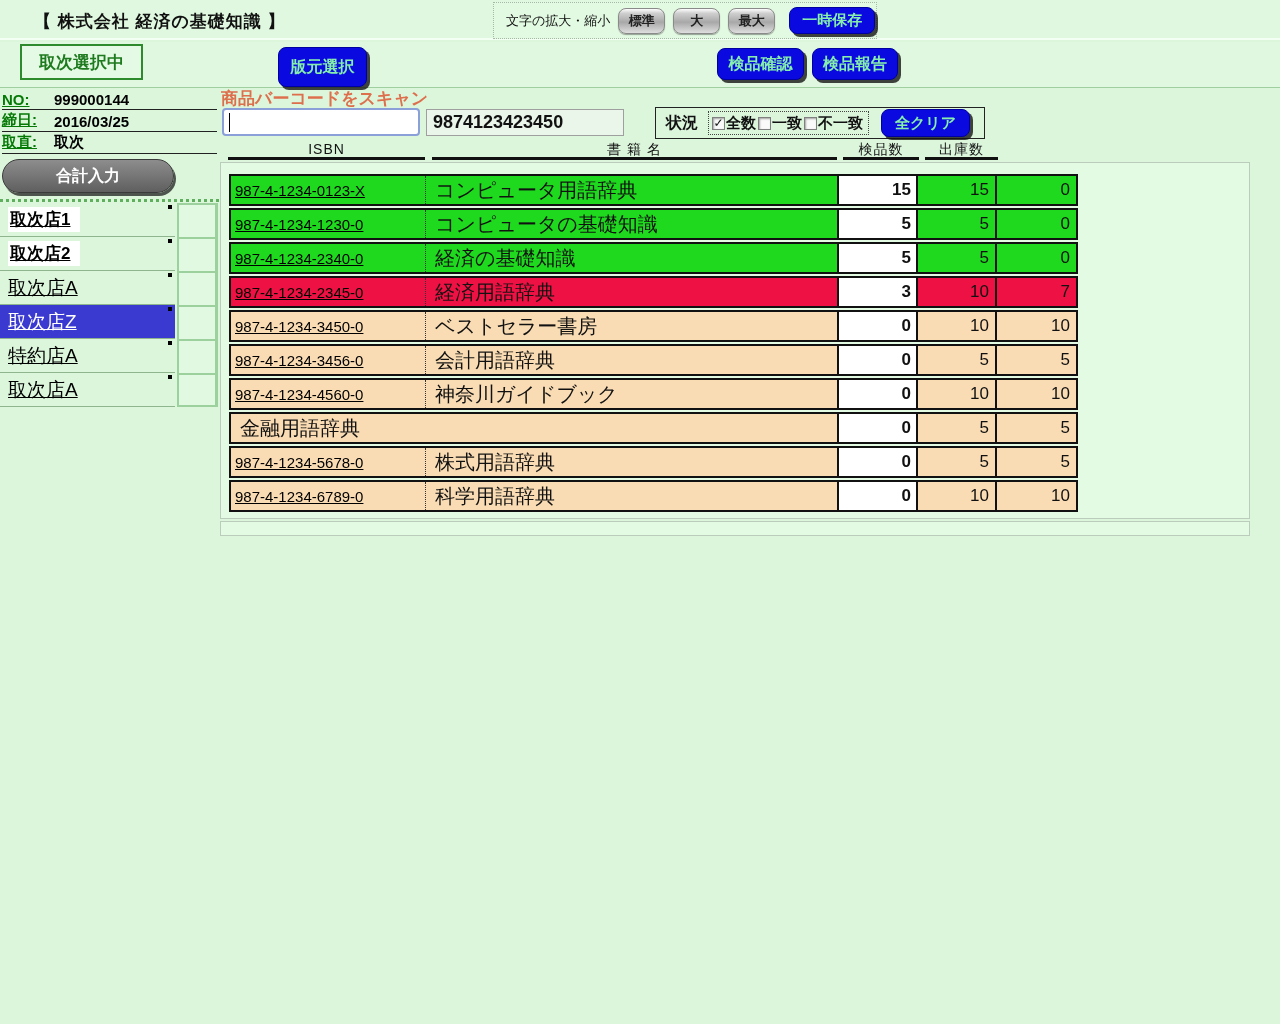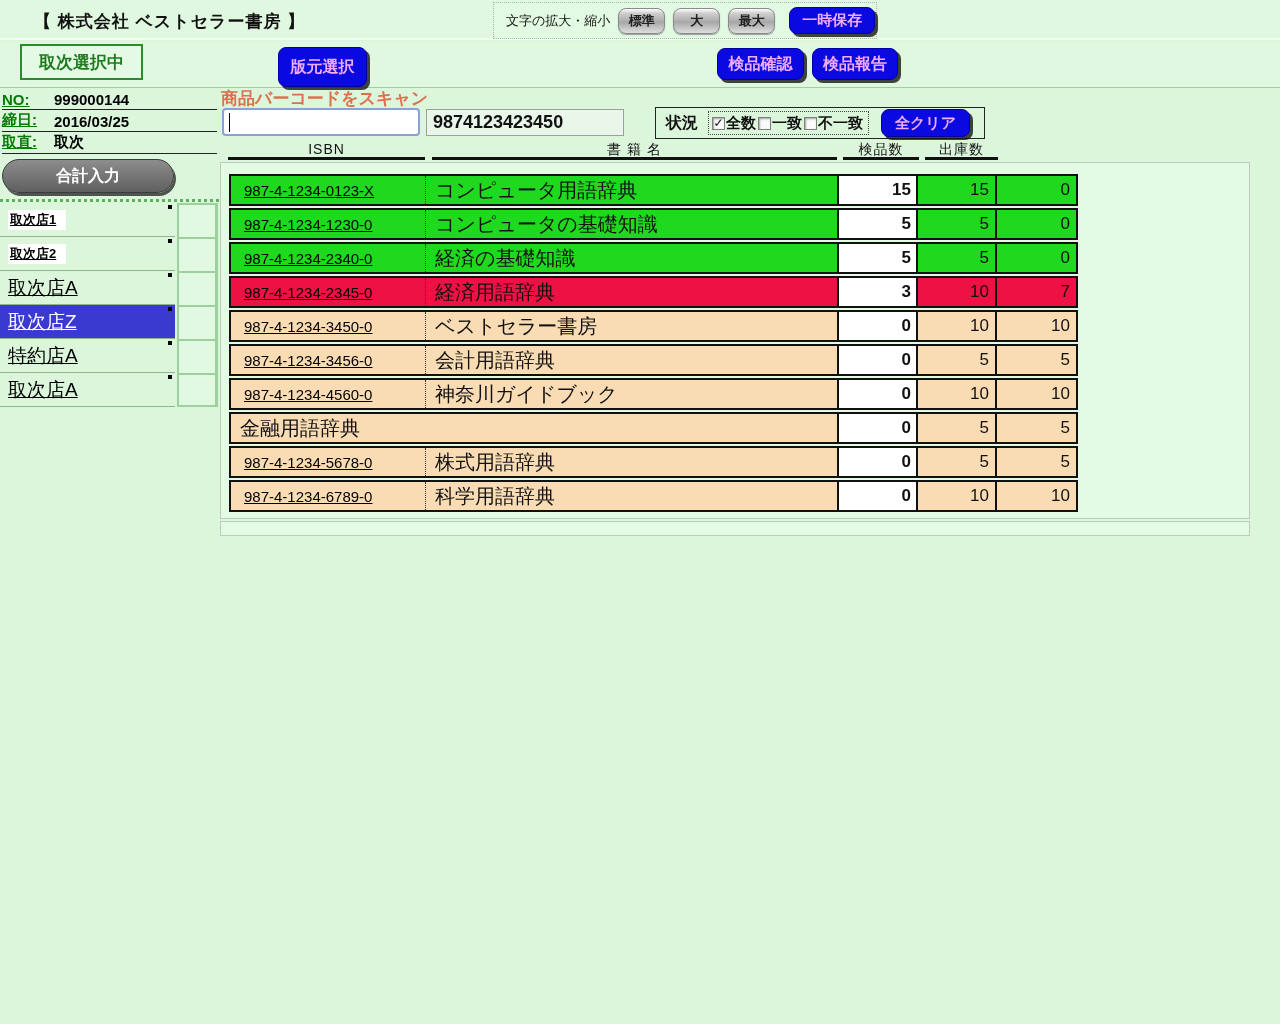--- a/index.html
+++ b/index.html
@@ -21,21 +21,21 @@
   .font-group .fg-label { font-size:13px; }
   .btn-gray {
     margin-left:8px; width:47px; height:26px; font-size:13px; font-weight:bold;
     color:#222; text-align:center; line-height:24px; border-radius:8px;
     border:1px solid #8a8a8a; cursor:pointer;
     background:linear-gradient(#fdfdfd, #cfcfcf 18%, #a8a8a8 55%, #dedede);
     box-shadow:0 1px 1px rgba(0,0,0,.35);
     font-family:Liberation Serif, serif;
   }
   .btn-blue {
-    color:#f0abfc; font-weight:bold; text-align:center; cursor:pointer;
+    color:#86efac; font-weight:bold; text-align:center; cursor:pointer;
     background:var(--accent-blue); border:1px solid #0000a0; border-radius:8px;
     box-shadow:3px 3px 0 rgba(20,20,20,.8);
     display:flex; align-items:center; justify-content:center;
   }
   .btn-save { margin-left:14px; width:86px; height:27px; font-size:15px; }
   
   .bar2 { position:absolute; left:0; top:42px; width:1280px; height:46px;
           background:#dff8df; border-bottom:1px solid #9fcf9f; }
   .status-box { position:absolute; left:20px; top:2px; width:123px; height:36px;
                 border:2px solid #2d8a2d; color:#1e7a1e; font-weight:bold; font-size:17px;
@@ -52,21 +52,21 @@
   .btn-total { position:absolute; left:2px; top:159px; width:172px; height:34px;
                background:linear-gradient(#8d8d8d,#5f5f5f); color:#fff; font-weight:bold; font-size:16px;
                border:1px solid #3a3a3a; border-radius:17px; box-shadow:2px 3px 0 rgba(30,30,30,.75);
                display:flex; align-items:center; justify-content:center; cursor:pointer; }
   .side-dotted { position:absolute; left:0; top:199px; width:219px; border-top:3px dotted #5faf5f; }
   .side-list { position:absolute; left:0; top:203px; width:175px; }
   .side-item { position:relative; height:34px; border-bottom:1px solid #8fb58f;
                display:flex; align-items:center; padding-left:8px; cursor:pointer; }
   .side-item .sq { position:absolute; right:3px; top:2px; width:4px; height:4px; background:#000; }
   .side-item .lbl { text-decoration:underline; font-size:19px; color:#000; }
-  .side-item.small .lbl { font-size:13px; font-weight:bold; background:#fff; padding:1px 10px 1px 2px; }
+  .side-item.small .lbl { font-size:17px; font-weight:bold; background:#fff; padding:1px 10px 1px 2px; }
   .side-item.selected { background:var(--select-blue); }
   .side-item.selected .lbl { color:#fff; }
   .side-col2 { position:absolute; left:177px; top:203px; width:41px; border-right:1px solid #9cd09c; }
   .side-col2 .cell { width:100%; height:34px; border:2px solid #9cd09c; border-bottom:none; background:#e0f9e0; }
   .side-col2 .cell:last-child { border-bottom:2px solid #9cd09c; }
   
   .scan-label { position:absolute; left:221px; top:87px; color:#dd6f4d; font-weight:bold; font-size:17px; }
   .scan-input { position:absolute; left:222px; top:108px; width:198px; height:28px;
                 background:#fff; border:2px solid #8ba0d8; border-radius:4px; }
   .scan-caret { position:absolute; left:5px; top:3px; width:1px; height:19px; background:#000; }
@@ -89,36 +89,36 @@
   
   .panel { position:absolute; left:220px; top:162px; width:1030px; height:357px;
            background:#e3fbe3; border:1px solid #bcccbc; }
   .bottom-strip { position:absolute; left:220px; top:521px; width:1030px; height:15px;
                   background:#e3fbe3; border:1px solid #bcccbc; }
   .rows { position:absolute; left:8px; top:11px; width:849px; }
   .trow { display:flex; height:32px; margin-bottom:2px; border:2px solid #111; }
   .trow.match    { background:var(--row-green); }
   .trow.mismatch { background:var(--row-red); }
   .trow.pending  { background:var(--row-tan); }
-  .c-isbn  { width:195px; display:flex; align-items:center; padding-left:13px;
+  .c-isbn  { width:195px; display:flex; align-items:center; padding-left:4px;
              border-right:1px dotted #333; }
   .c-isbn a { color:#000; text-decoration:underline; font-size:15px; cursor:pointer; }
   .c-title { flex:1; display:flex; align-items:center; padding-left:9px; font-size:20px; }
   .c-insp  { width:79px; background:#fff; border-left:2px solid #111;
              display:flex; align-items:center; justify-content:flex-end; padding-right:5px;
              font-weight:bold; font-size:17px; }
   .c-ship, .c-diff { width:79px; border-left:2px solid #111;
              display:flex; align-items:center; justify-content:flex-end; padding-right:6px; font-size:17px; }
   .c-diff { width:81px; }
 </style>
 </head>
 <body>
 
 <div class="topbar">
-  <div class="app-title">【 株式会社 ベストセラー書房 】</div>
+  <div class="app-title">【 株式会社 経済の基礎知識 】</div>
   <div class="font-group">
     <span class="fg-label">文字の拡大・縮小</span>
     <div class="btn-gray">標準</div>
     <div class="btn-gray">大</div>
     <div class="btn-gray">最大</div>
     <div class="btn-blue btn-save">一時保存</div>
   </div>
 </div>
 
 <div class="bar2">

